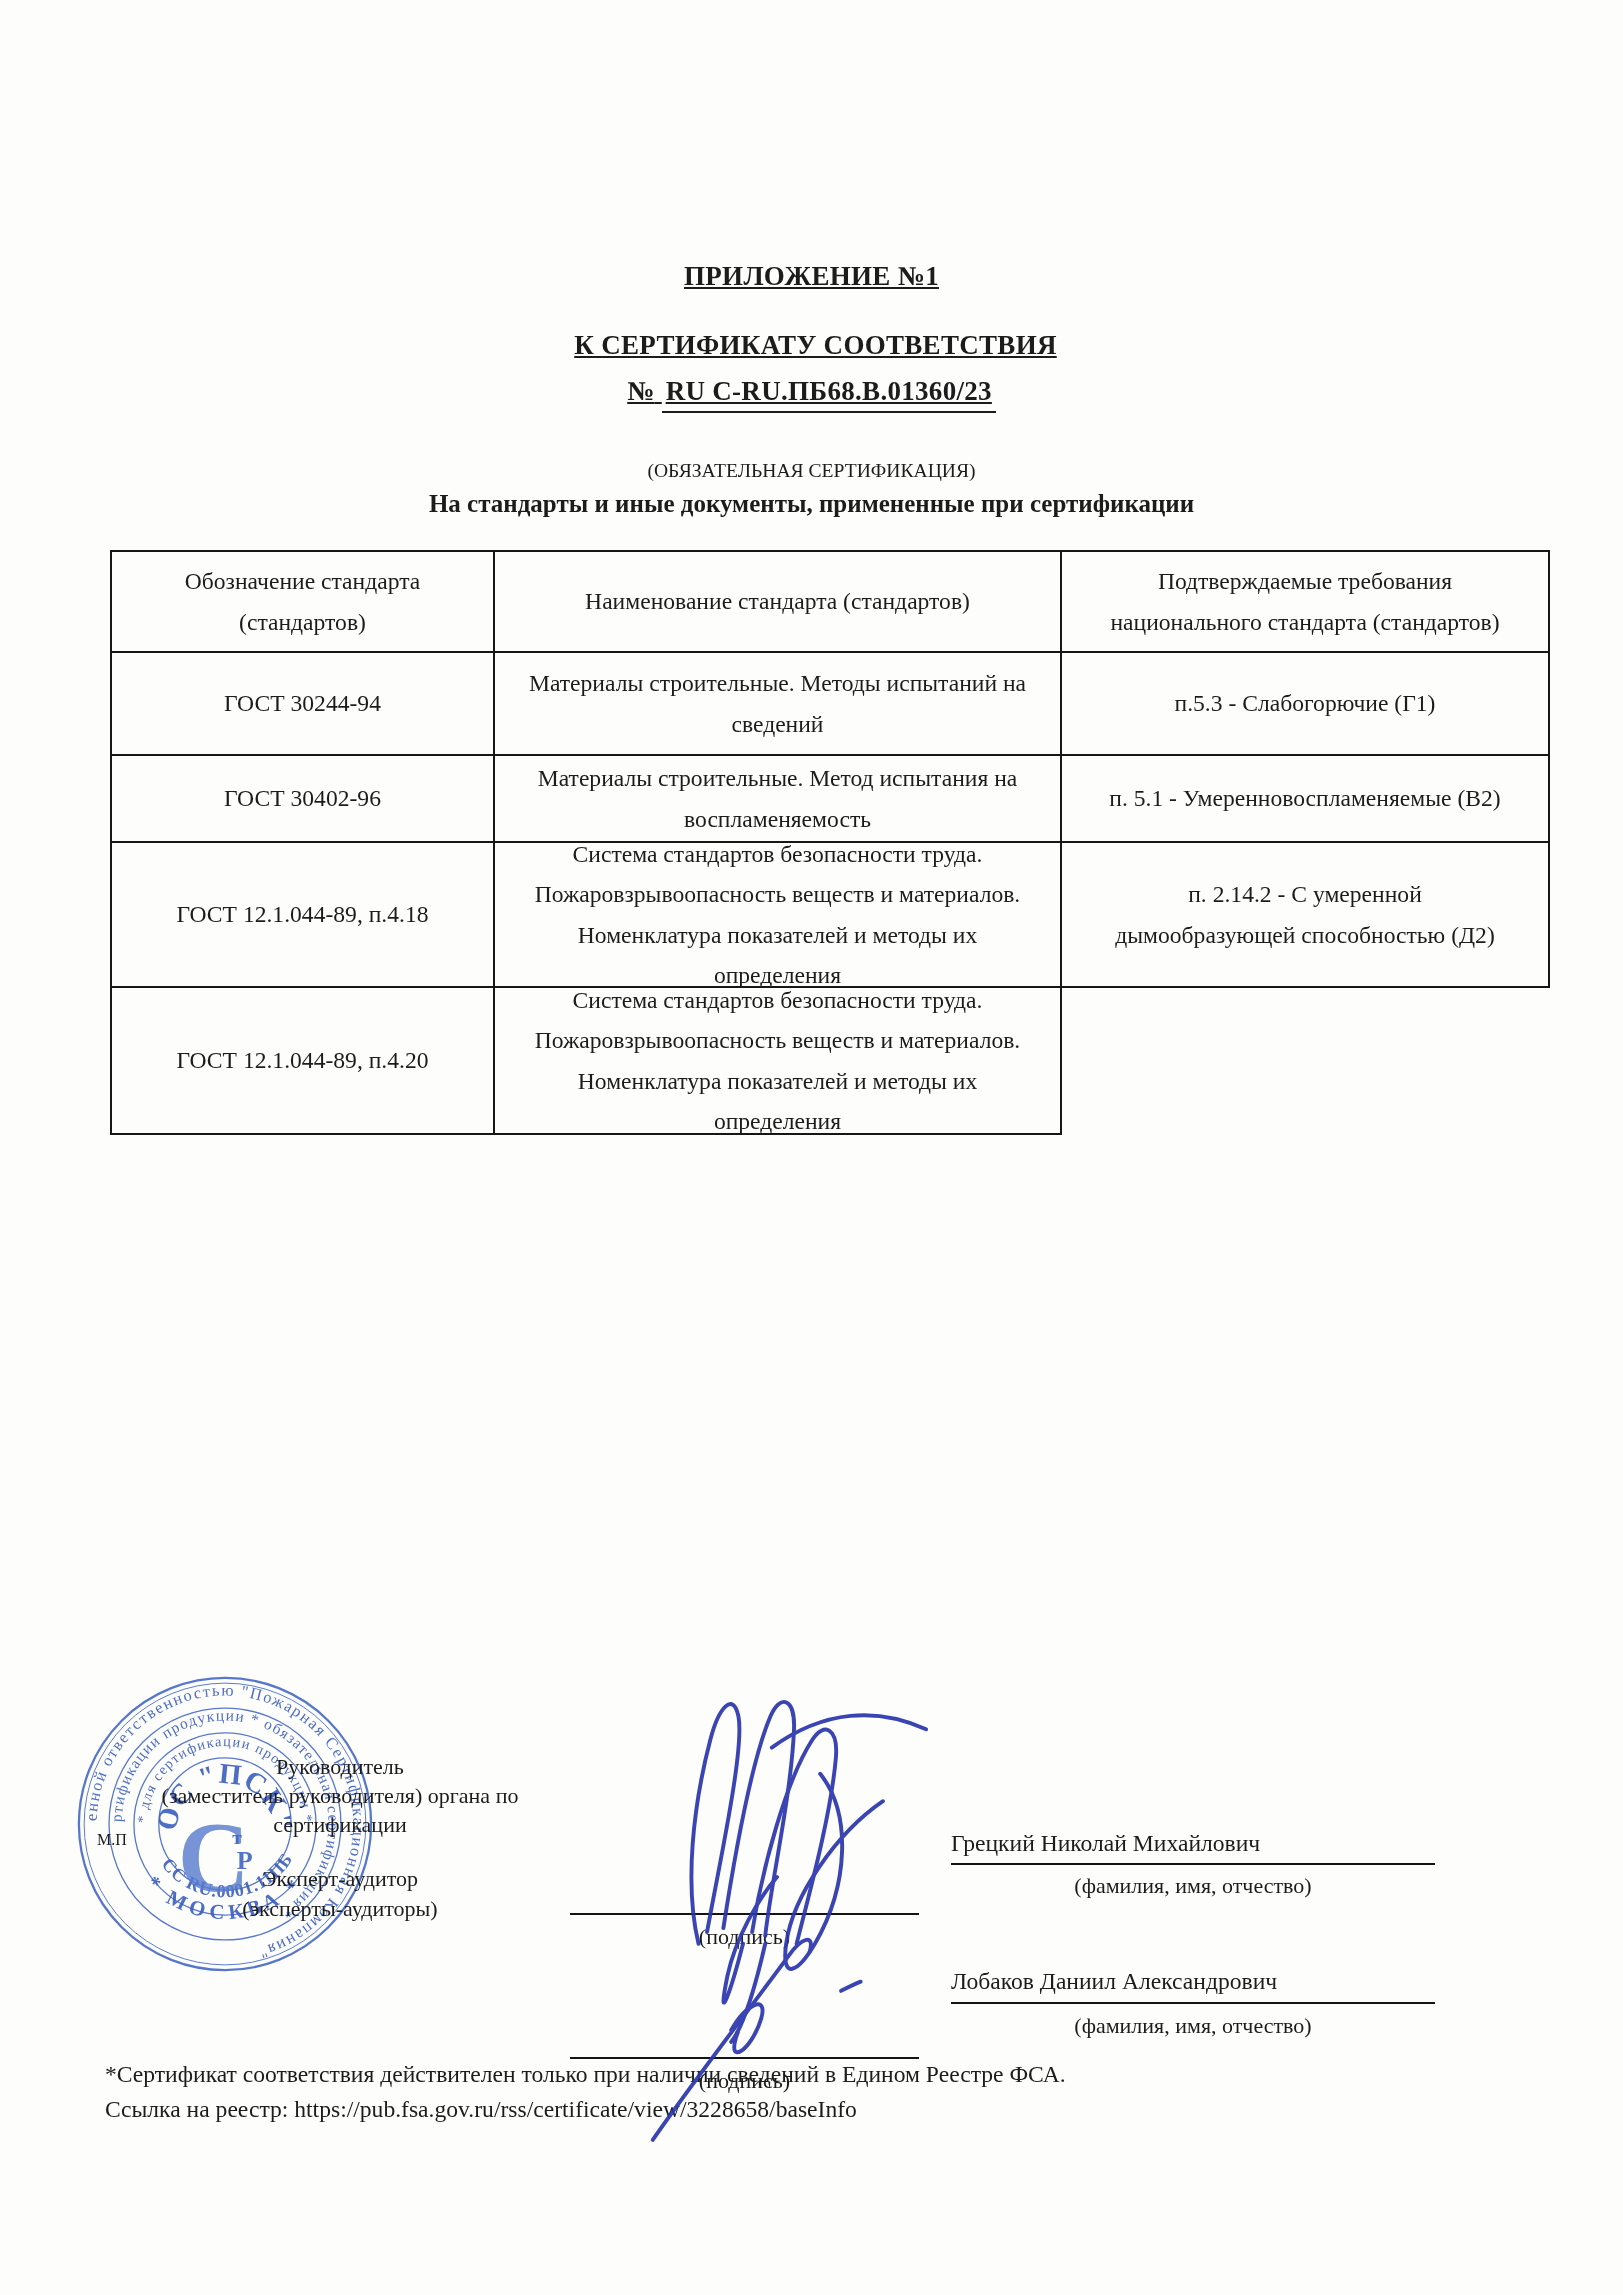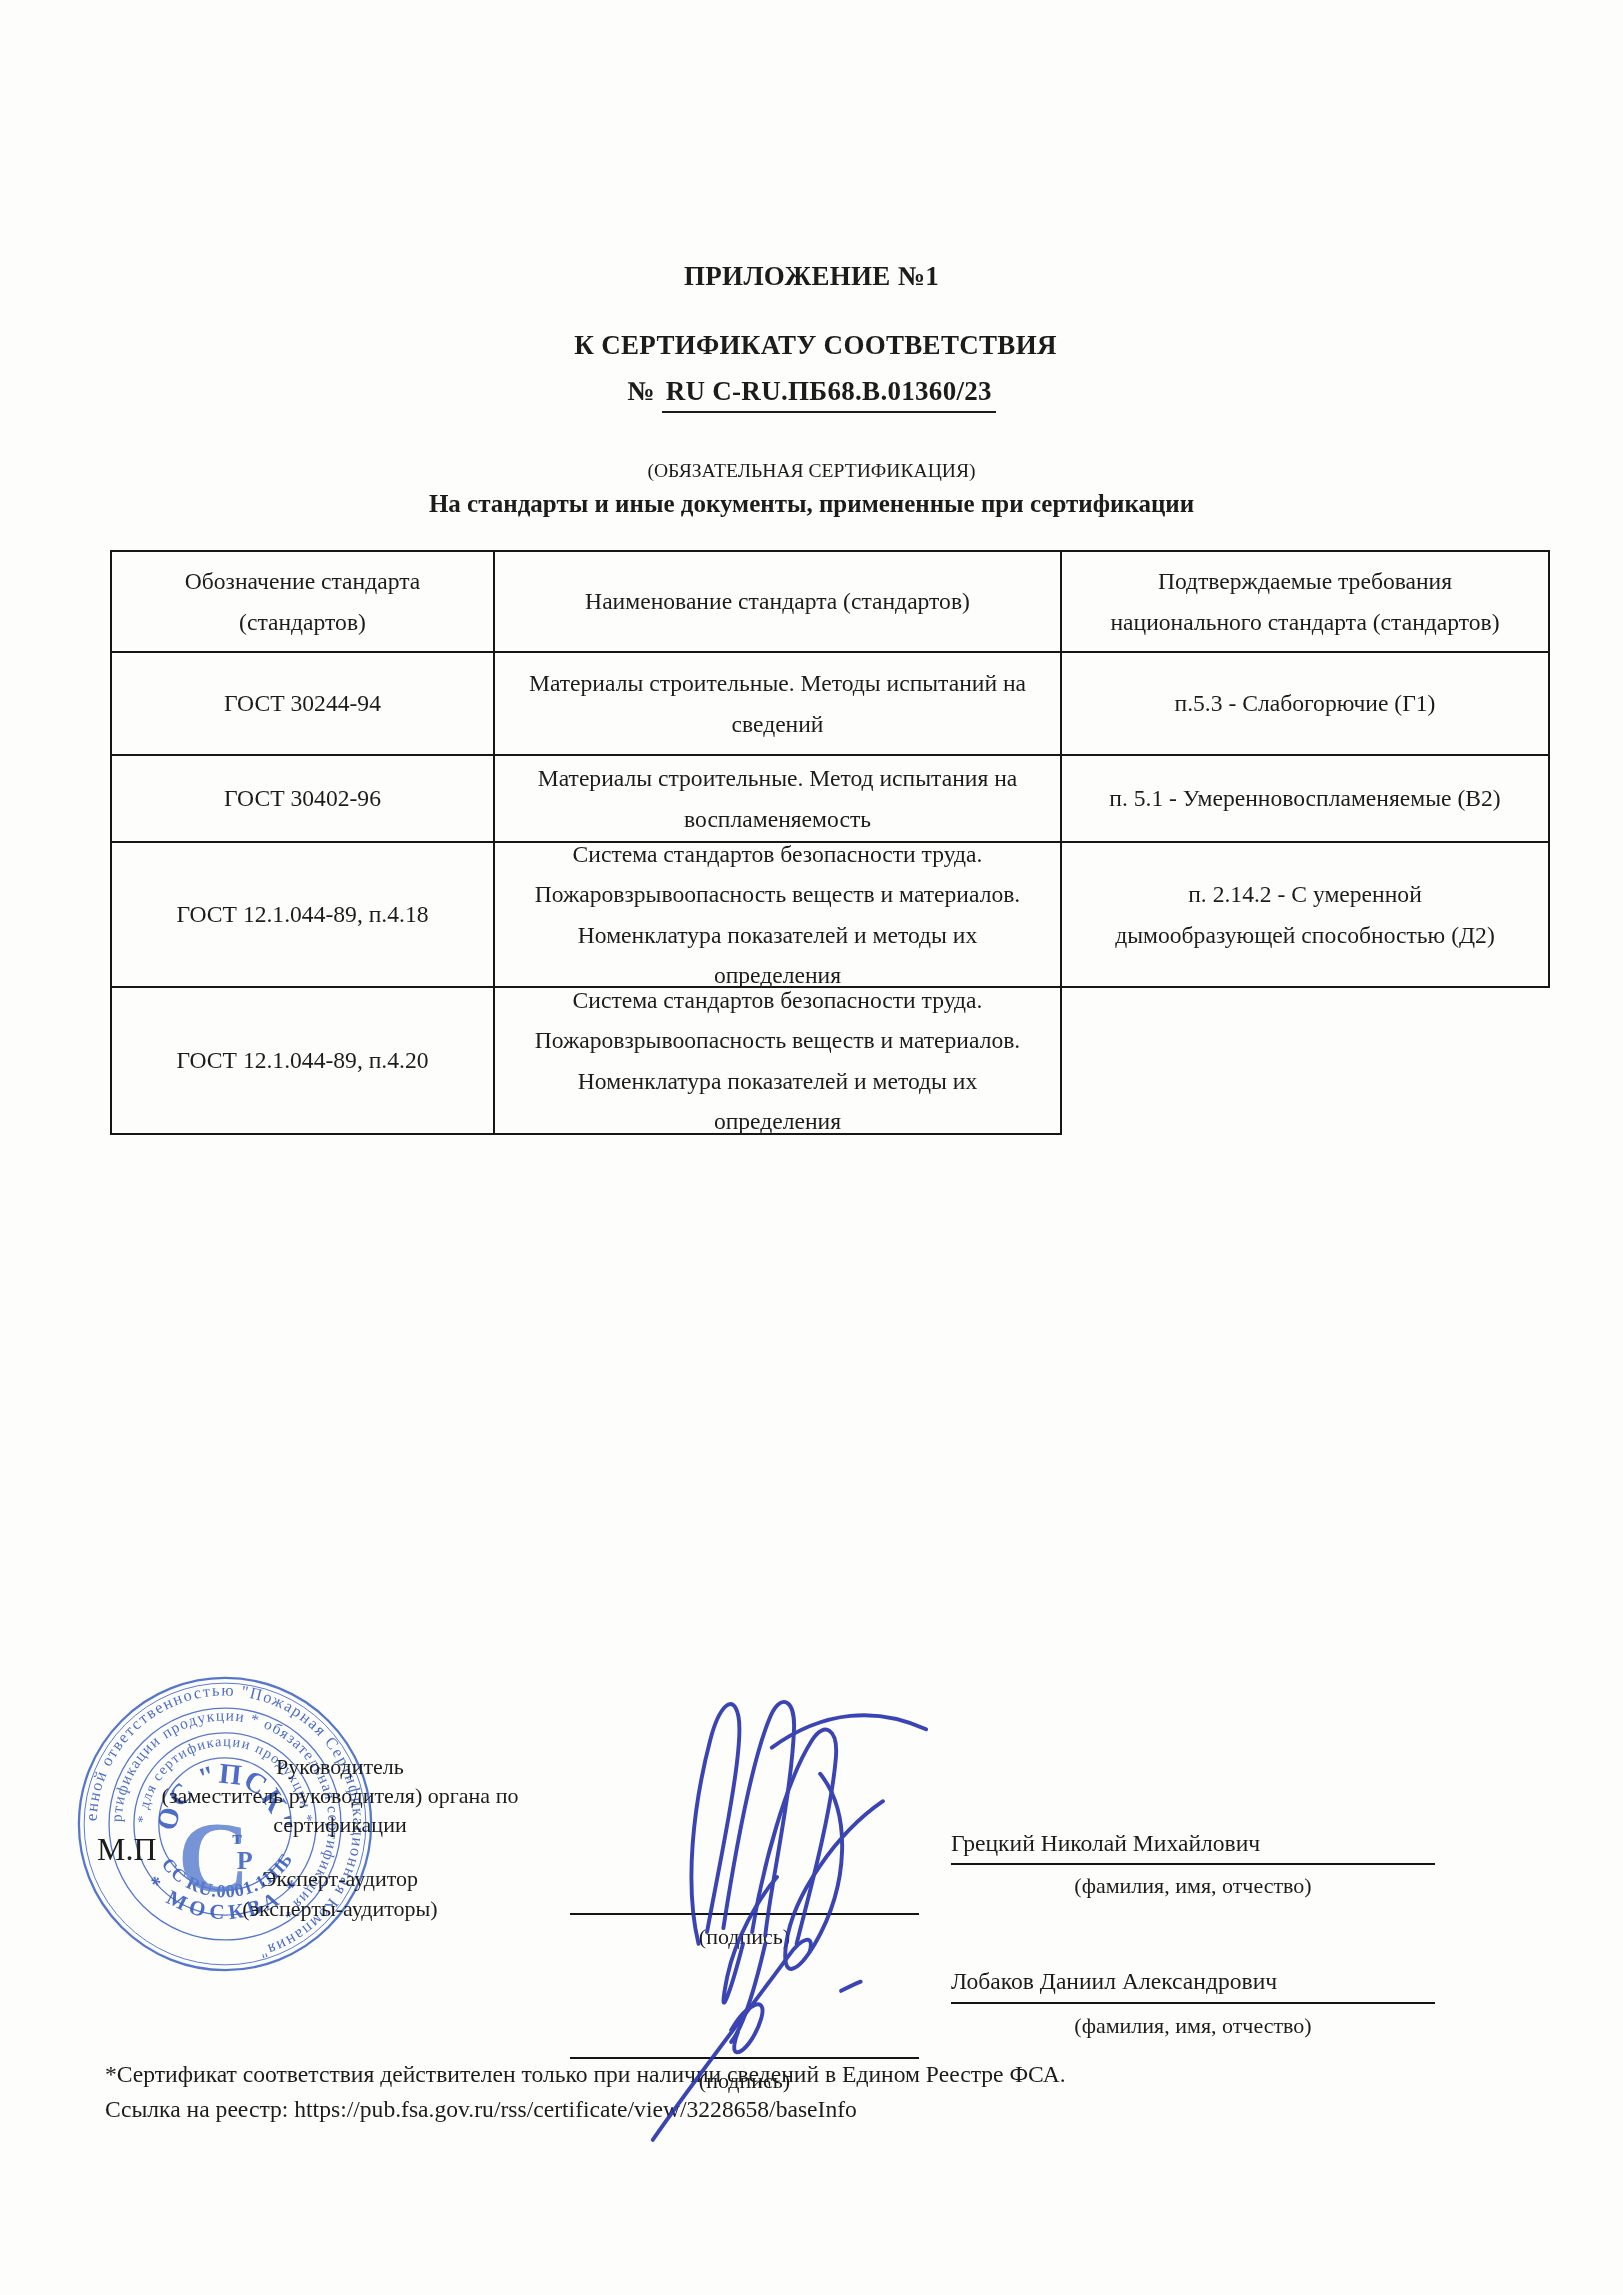--- a/index.html
+++ b/index.html
@@ -3,21 +3,21 @@
 <meta charset="utf-8">
 <style>
   html,body{margin:0;padding:0;}
   body{
     width:1623px;height:2295px;position:relative;background:#fdfdfc;
     font-family:"Liberation Serif","DejaVu Serif",serif;color:#1c1c1c;
     overflow:hidden;
   }
   .abs{position:absolute;}
   .centered{left:0;right:0;text-align:center;}
-  .title{font-weight:bold;font-size:27px;letter-spacing:0.3px;}
+  .title{font-weight:bold;font-size:27px;letter-spacing:0.3px;text-decoration:underline;}
   .smallcaps{font-size:19.6px;}
   .subtitle{font-weight:bold;font-size:25px;}
   .cert-num-underline{border-bottom:2.6px solid #1c1c1c;padding:0 3.9px 4.6px 3.9px;}
 
   
   .doc-table{
     position:absolute;left:110px;top:550px;
     display:grid;grid-template-columns:383px 567px 488px;
     grid-template-rows:101px 103px 87px 145px 147px;
     border-top:2px solid #161616;border-left:2px solid #161616;
@@ -116,21 +116,21 @@
   <text x="243" y="262" font-size="30" font-weight="bold" fill="#4166c4" opacity="0.9">т</text>
   <text x="250" y="300" font-size="40" font-weight="bold" fill="#4166c4" opacity="0.9">Р</text>
 </svg>
 
 <div class="abs sigtext" style="left:137px;top:1752px;width:406px;text-align:center;line-height:29px;">
   <div>Руководитель</div>
   <div>(заместитель руководителя) органа по</div>
   <div>сертификации</div>
 </div>
 
-<div class="abs" style="left:97px;top:1831px;font-size:32px;z-index:3;">М.П</div>
+<div class="abs" style="left:97px;top:1831px;font-size:16px;z-index:3;">М.П</div>
 
 <div class="abs sigtext" style="left:137px;top:1864px;width:406px;text-align:center;line-height:30px;">
   <div>Эксперт-аудитор</div>
   <div>(эксперты-аудиторы)</div>
 </div>
 
 <div class="hline" style="left:570px;top:1913px;width:349px;"></div>
 <div class="abs sigtext" style="left:570px;top:1924px;width:349px;text-align:center;">(подпись)</div>
 
 <div class="hline" style="left:570px;top:2057px;width:349px;"></div>

